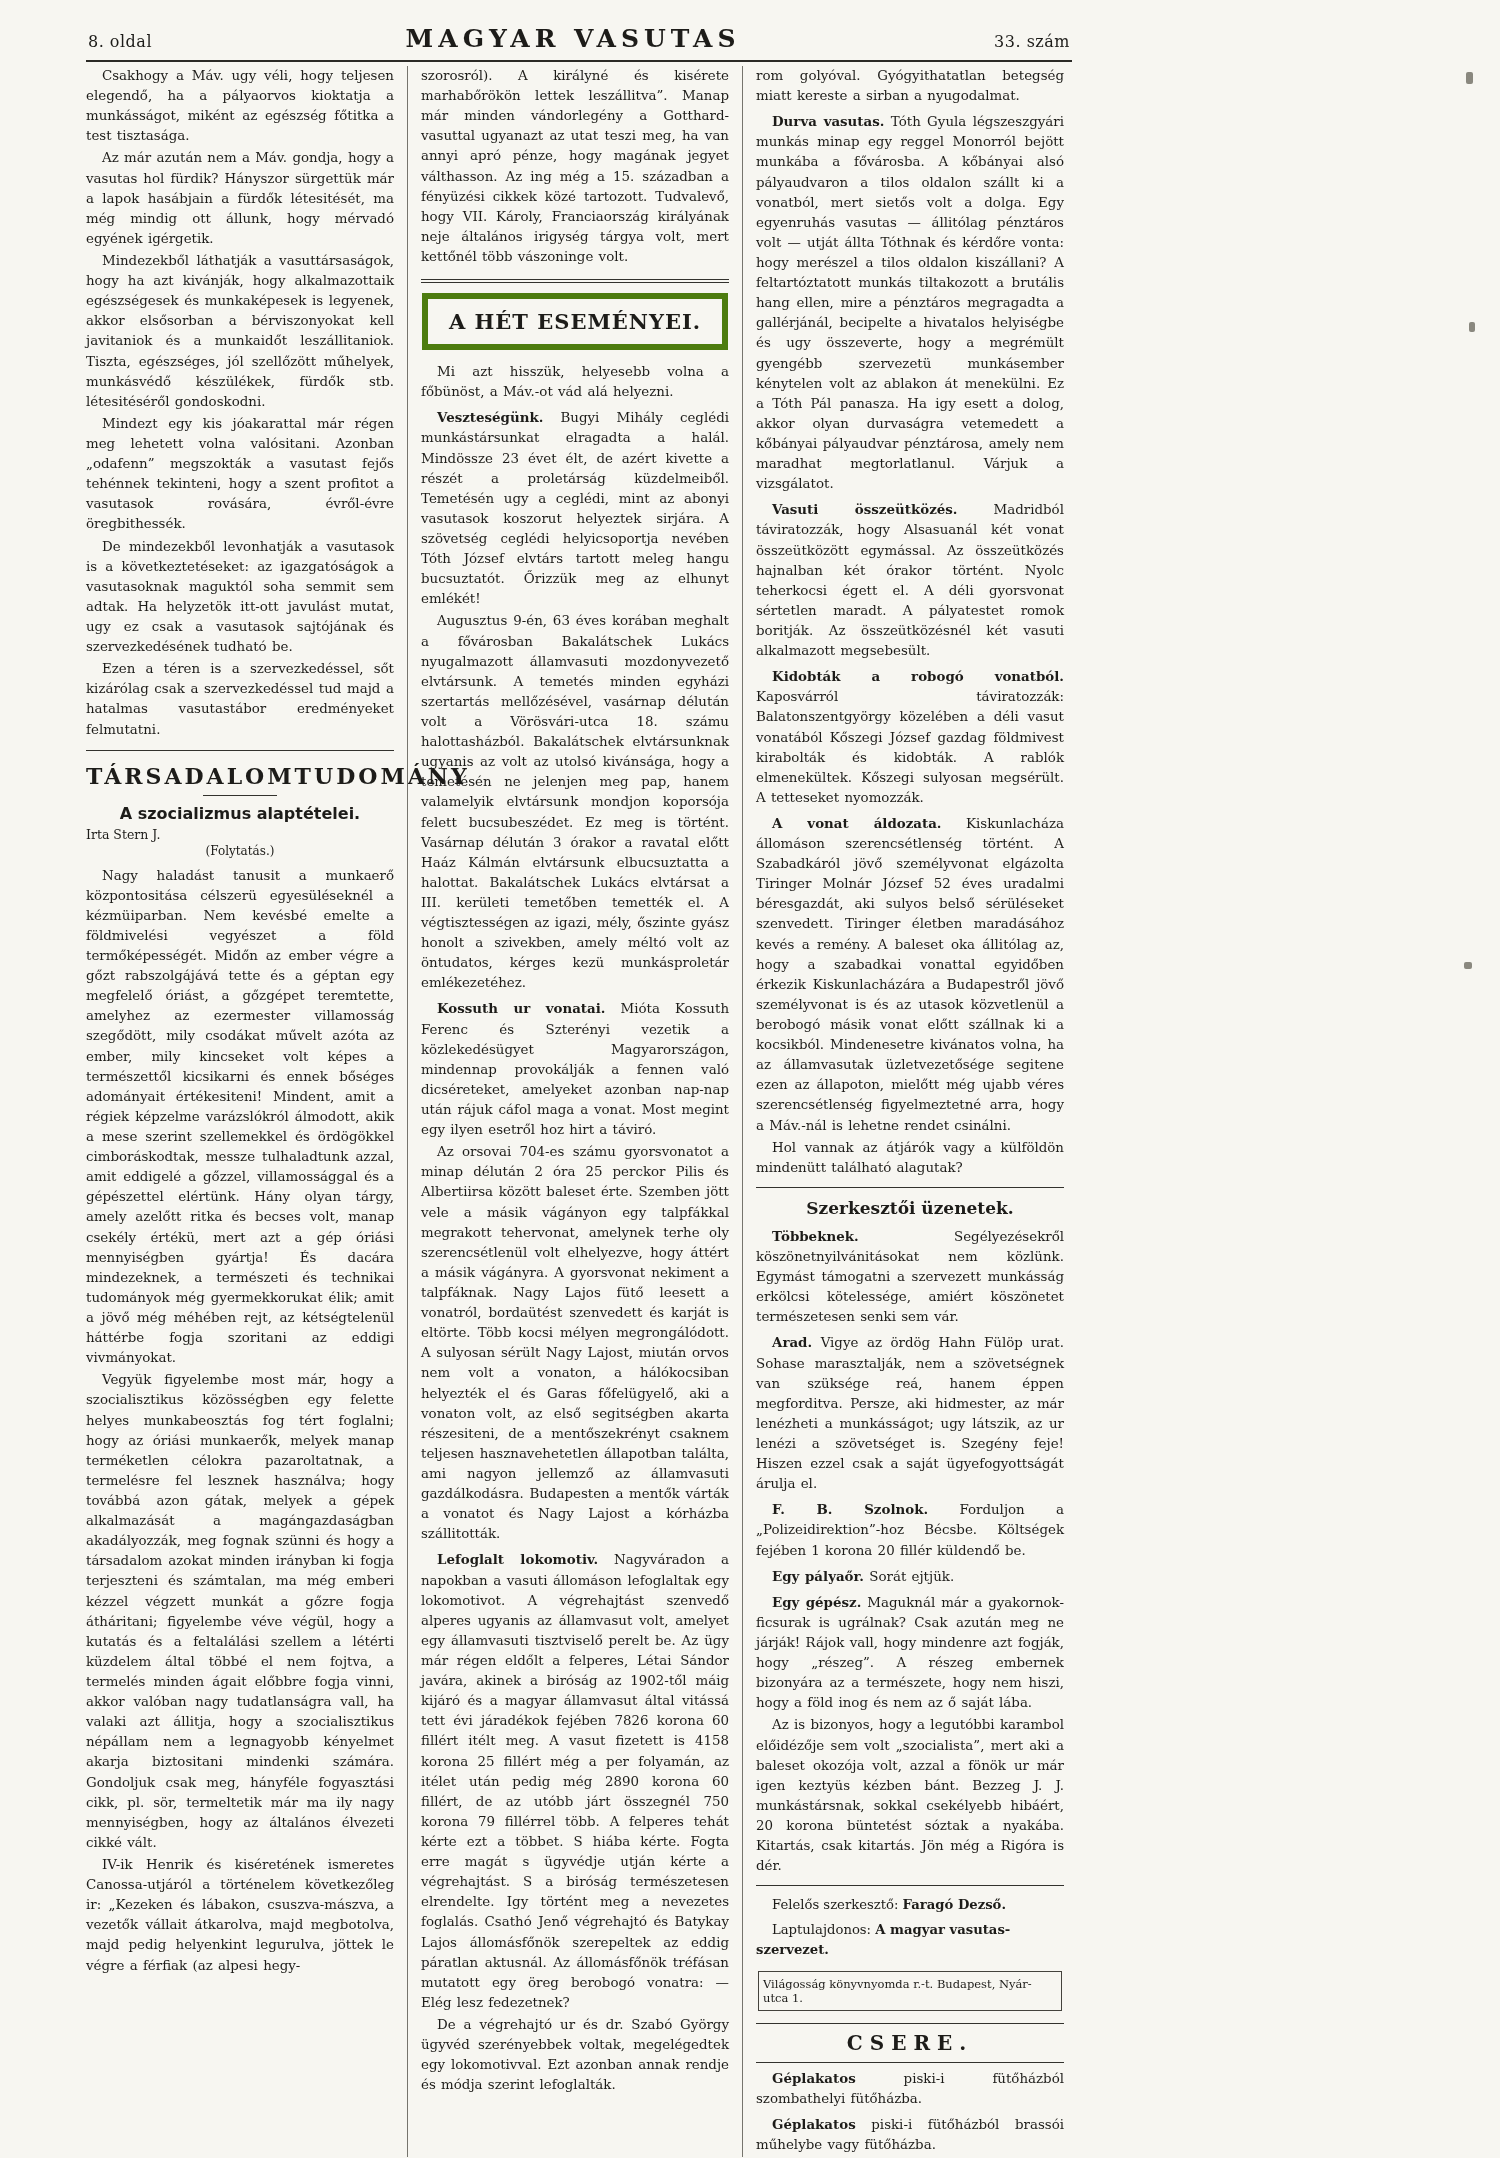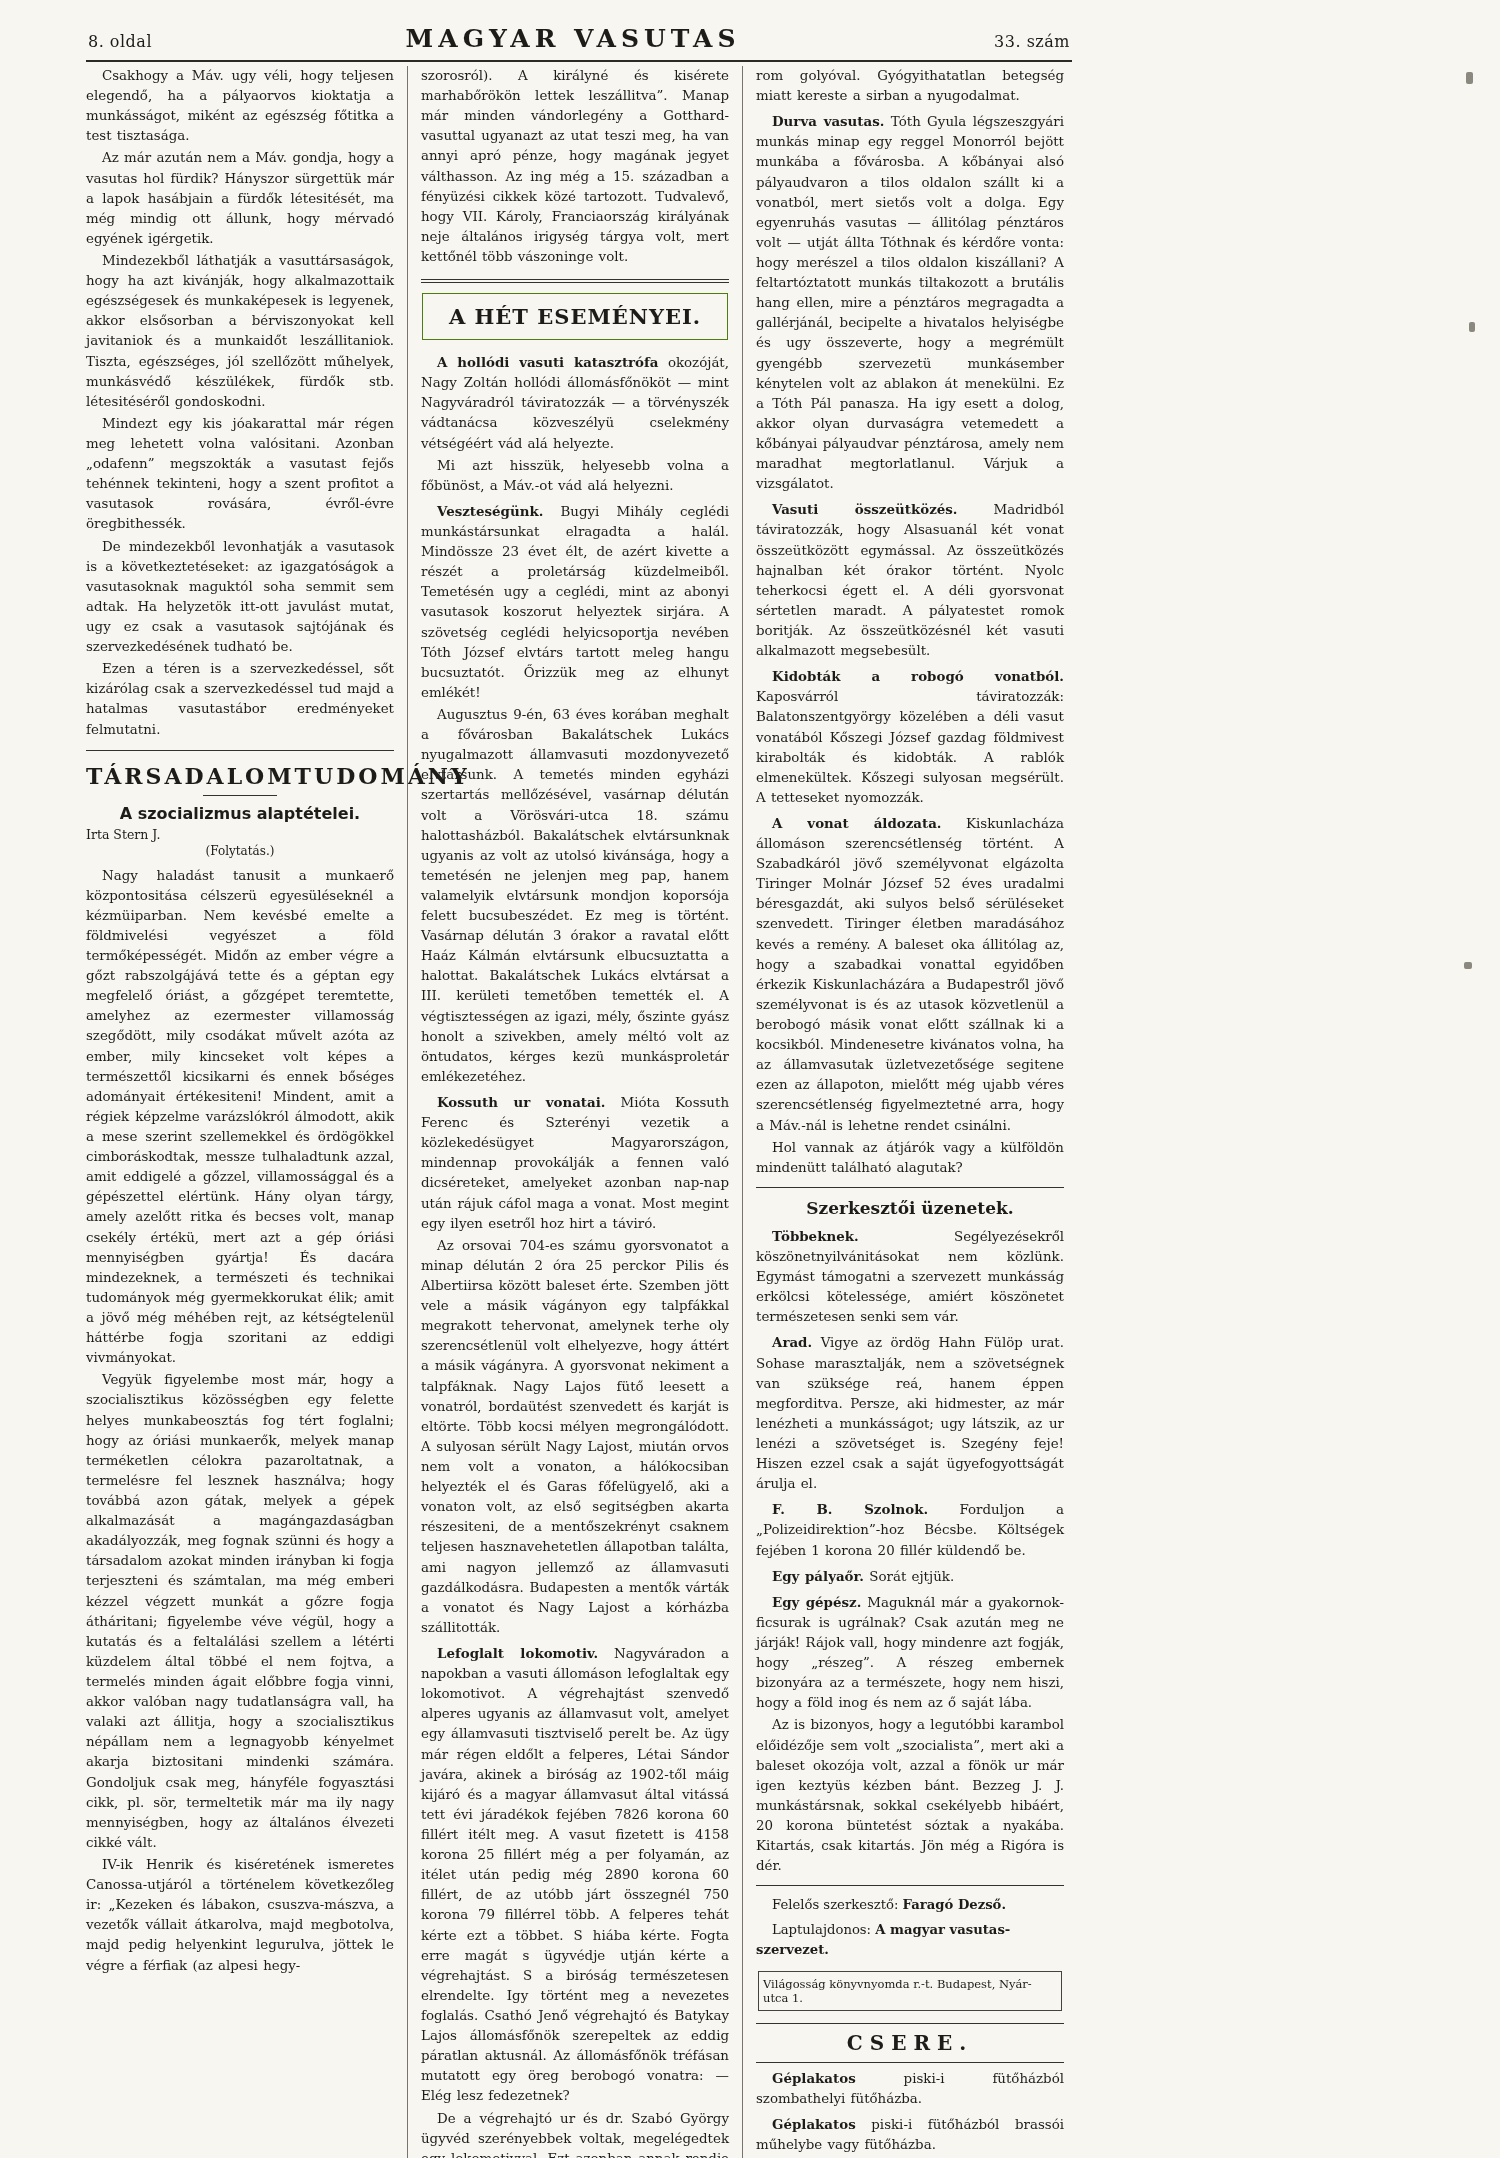--- a/index.html
+++ b/index.html
@@ -49,21 +49,21 @@
     text-align:center; font-size:22px; font-weight:bold; letter-spacing:3px;
     margin:12px 0 6px 0;
   }
   .subtitle {
     text-align:center; font-size:16px; font-weight:bold; margin:8px 0 4px 0;
     font-family:"DejaVu Sans","Liberation Sans",sans-serif;
   }
   .byline { text-align:left; font-size:12.5px; margin:2px 0; text-indent:0; }
   .cont-note { text-align:center; font-size:12px; margin:2px 0 8px 0; text-indent:0; }
 
-  .event-box { border:1px solid #4d7c0f; margin:8px 1px 12px 1px; padding:10px 4px; }
+  .event-box { border:6px solid #4d7c0f; margin:8px 1px 12px 1px; padding:10px 4px; }
   .event-title { text-align:center; font-size:21px; font-weight:bold; letter-spacing:1px; }
 
   .sub-section { margin-top:8px; }
   .sub-title { text-align:center; font-size:17px; font-weight:bold; margin:10px 0 8px 0; }
 
   .sig { font-size:13.2px; text-indent:16px; margin-top:6px; line-height:1.45; }
   .imprint {
     border:1px solid #44433d; margin:12px 2px 10px 2px; padding:5px 4px;
     font-size:11.5px;
   }
@@ -110,21 +110,20 @@
           <p class="para">Vegyük figyelembe most már, hogy a szocialisztikus közösségben egy felette helyes munkabeosztás fog tért foglalni; hogy az óriási munkaerők, melyek manap terméketlen célokra pazaroltatnak, a termelésre fel lesznek használva; hogy továbbá azon gátak, melyek a gépek alkalmazását a magángazdaságban akadályozzák, meg fognak szünni és hogy a társadalom azokat minden irányban ki fogja terjeszteni és számtalan, ma még emberi kézzel végzett munkát a gőzre fogja átháritani; figyelembe véve végül, hogy a kutatás és a feltalálási szellem a létérti küzdelem által többé el nem fojtva, a termelés minden ágait előbbre fogja vinni, akkor valóban nagy tudatlanságra vall, ha valaki azt állitja, hogy a szocialisztikus népállam nem a legnagyobb kényelmet akarja biztositani mindenki számára. Gondoljuk csak meg, hányféle fogyasztási cikk, pl. sör, termeltetik már ma ily nagy mennyiségben, hogy az általános élvezeti cikké vált.</p>
           <p class="para">IV-ik Henrik és kiséretének ismeretes Canossa-utjáról a történelem következőleg ir: „Kezeken és lábakon, csuszva-mászva, a vezetők vállait átkarolva, majd megbotolva, majd pedig helyenkint legurulva, jöttek le végre a férfiak (az alpesi hegy-</p>
         </section>
       <div class="vrule"></div>
       <section class="col">
           <p class="para cont">szorosról). A királyné és kisérete marhabőrökön lettek leszállitva”. Manap már minden vándorlegény a Gotthard-vasuttal ugyanazt az utat teszi meg, ha van annyi apró pénze, hogy magának jegyet válthasson. Az ing még a 15. században a fényüzési cikkek közé tartozott. Tudvalevő, hogy VII. Károly, Franciaország királyának neje általános irigység tárgya volt, mert kettőnél több vászoninge volt.</p>
           <div class="hr-double"></div>
           <div class="event-box">
             <h2 class="event-title">A HÉT ESEMÉNYEI.</h2>
           </div>
-          <p class="para news"><span class="lead">A hollódi vasuti katasztrófa</span> <span class="news-text">okozóját, Nagy Zoltán hollódi állomásfőnököt — mint Nagyváradról táviratozzák — a törvényszék vádtanácsa közveszélyü cselekmény vétségéért vád alá helyezte.</span></p>
           <p class="para">Mi azt hisszük, helyesebb volna a főbünöst, a Máv.-ot vád alá helyezni.</p>
           <p class="para news"><span class="lead">Veszteségünk.</span> <span class="news-text">Bugyi Mihály ceglédi munkástársunkat elragadta a halál. Mindössze 23 évet élt, de azért kivette a részét a proletárság küzdelmeiből. Temetésén ugy a ceglédi, mint az abonyi vasutasok koszorut helyeztek sirjára. A szövetség ceglédi helyicsoportja nevében Tóth József elvtárs tartott meleg hangu bucsuztatót. Őrizzük meg az elhunyt emlékét!</span></p>
           <p class="para">Augusztus 9-én, 63 éves korában meghalt a fővárosban Bakalátschek Lukács nyugalmazott államvasuti mozdonyvezető elvtársunk. A temetés minden egyházi szertartás mellőzésével, vasárnap délután volt a Vörösvári-utca 18. számu halottasházból. Bakalátschek elvtársunknak ugyanis az volt az utolsó kivánsága, hogy a temetésén ne jelenjen meg pap, hanem valamelyik elvtársunk mondjon koporsója felett bucsubeszédet. Ez meg is történt. Vasárnap délután 3 órakor a ravatal előtt Haáz Kálmán elvtársunk elbucsuztatta a halottat. Bakalátschek Lukács elvtársat a III. kerületi temetőben temették el. A végtisztességen az igazi, mély, őszinte gyász honolt a szivekben, amely méltó volt az öntudatos, kérges kezü munkásproletár emlékezetéhez.</p>
           <p class="para news"><span class="lead">Kossuth ur vonatai.</span> <span class="news-text">Mióta Kossuth Ferenc és Szterényi vezetik a közlekedésügyet Magyarországon, mindennap provokálják a fennen való dicséreteket, amelyeket azonban nap-nap után rájuk cáfol maga a vonat. Most megint egy ilyen esetről hoz hirt a táviró.</span></p>
           <p class="para">Az orsovai 704-es számu gyorsvonatot a minap délután 2 óra 25 perckor Pilis és Albertiirsa között baleset érte. Szemben jött vele a másik vágányon egy talpfákkal megrakott tehervonat, amelynek terhe oly szerencsétlenül volt elhelyezve, hogy áttért a másik vágányra. A gyorsvonat nekiment a talpfáknak. Nagy Lajos fütő leesett a vonatról, bordaütést szenvedett és karját is eltörte. Több kocsi mélyen megrongálódott. A sulyosan sérült Nagy Lajost, miután orvos nem volt a vonaton, a hálókocsiban helyezték el és Garas főfelügyelő, aki a vonaton volt, az első segitségben akarta részesiteni, de a mentőszekrényt csaknem teljesen hasznavehetetlen állapotban találta, ami nagyon jellemző az államvasuti gazdálkodásra. Budapesten a mentők várták a vonatot és Nagy Lajost a kórházba szállitották.</p>
           <p class="para news"><span class="lead">Lefoglalt lokomotiv.</span> <span class="news-text">Nagyváradon a napokban a vasuti állomáson lefoglaltak egy lokomotivot. A végrehajtást szenvedő alperes ugyanis az államvasut volt, amelyet egy államvasuti tisztviselő perelt be. Az ügy már régen eldőlt a felperes, Létai Sándor javára, akinek a biróság az 1902-től máig kijáró és a magyar államvasut által vitássá tett évi járadékok fejében 7826 korona 60 fillért itélt meg. A vasut fizetett is 4158 korona 25 fillért még a per folyamán, az itélet után pedig még 2890 korona 60 fillért, de az utóbb járt összegnél 750 korona 79 fillérrel több. A felperes tehát kérte ezt a többet. S hiába kérte. Fogta erre magát s ügyvédje utján kérte a végrehajtást. S a biróság természetesen elrendelte. Igy történt meg a nevezetes foglalás. Csathó Jenő végrehajtó és Batykay Lajos állomásfőnök szerepeltek az eddig páratlan aktusnál. Az állomásfőnök tréfásan mutatott egy öreg berobogó vonatra: — Elég lesz fedezetnek?</span></p>
           <p class="para">De a végrehajtó ur és dr. Szabó György ügyvéd szerényebbek voltak, megelégedtek egy lokomotivval. Ezt azonban annak rendje és módja szerint lefoglalták.</p>
         </section>
       <div class="vrule"></div>
       <section class="col">

